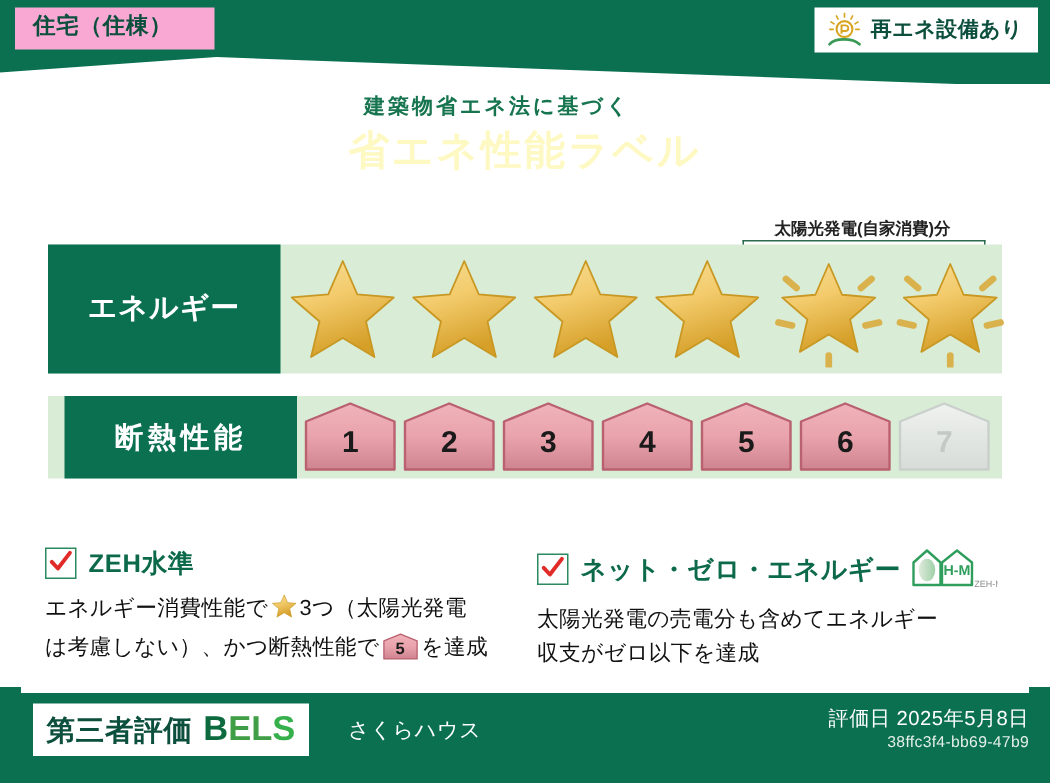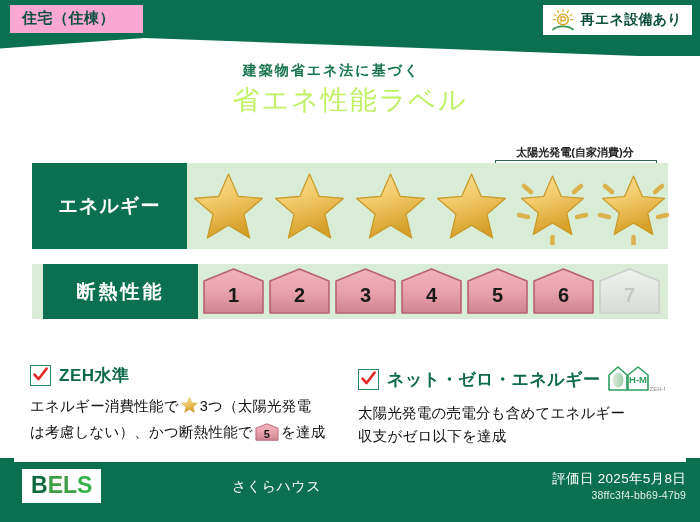--- a/index.html
+++ b/index.html
@@ -42,21 +42,21 @@
     letter-spacing:0.3px;
   }
   .sun-ico{width:26px;height:24px;display:block;}
   
   .t-sub{
     position:absolute;left:0;top:62px;width:663px;text-align:center;
     font-size:14px;font-weight:bold;color:#16744f;letter-spacing:2px;
   }
   .t-main{
     position:absolute;left:0;top:82px;width:700px;text-align:center;
-    font-size:27px;font-weight:normal;color:#bef264;letter-spacing:2px;
+    font-size:27px;font-weight:bold;color:#fef9c3;letter-spacing:2px;
   }
   
   .row{position:absolute;display:flex;align-items:stretch;}
   .row-energy{left:32px;top:163px;width:636px;height:86px;background:#d9ecd6;}
   .row-insul{left:32px;top:264px;width:636px;height:55px;background:#d9ecd6;}
   .rowlabel{
     background:#0a7050;color:#ffffff;font-weight:bold;
     display:flex;align-items:center;justify-content:center;
     letter-spacing:1px;flex:0 0 155px;
   }
@@ -356,20 +356,21 @@
     </div>
     <div class="crit-body">
       <span>太陽光発電の売電分も含めてエネルギー</span><br>
       <span>収支がゼロ以下を達成</span>
     </div>
   </div>
 
   <div class="footwhite"></div>
 
   <div class="foot-badge">
+    <span class="foot-jp">第三者評価</span>
     <span class="bels"><span class="b1">B</span><span class="b2">E</span><span class="b3">L</span><span class="b4">S</span></span>
   </div>
 
   <div class="foot-company">さくらハウス</div>
   <div class="foot-date">評価日 2025年5月8日</div>
   <div class="foot-id">38ffc3f4-bb69-47b9</div>
 
 </div>
 
 </body></html>

